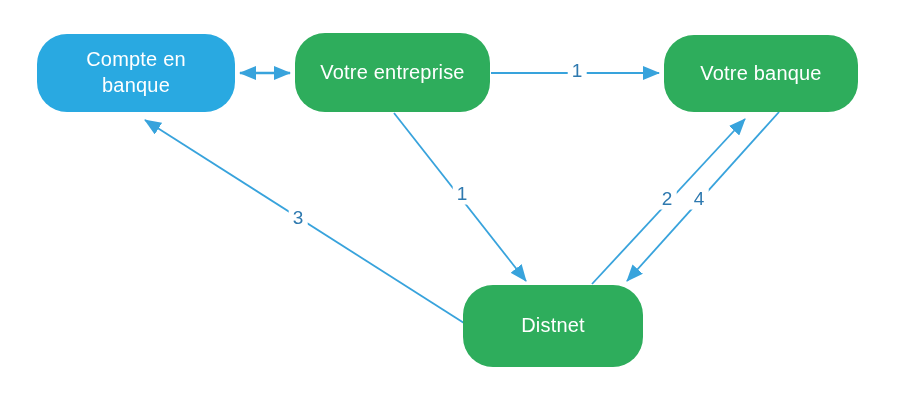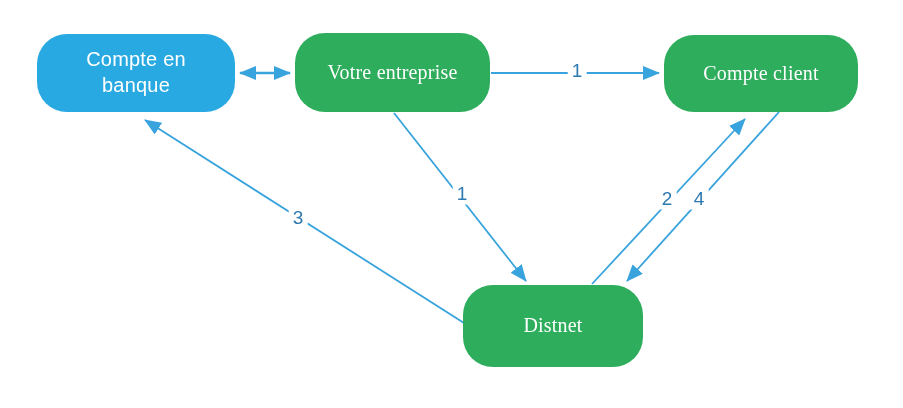--- a/index.html
+++ b/index.html
@@ -37,21 +37,21 @@
     justify-content: center;
     color: #ffffff;
     font-size: 20px;
     font-weight: 400;
     letter-spacing: 0.2px;
     border-radius: 30px;
     text-align: center;
     line-height: 1.28;
   }
   .node-blue  { background: var(--node-blue,  #29A9E1); }
-  .node-green { background: var(--node-green, #2EAD5C); font-family: Liberation Serif, serif; }
+  .node-green { background: var(--node-green, #2EAD5C); }
   .node .lbl { display: inline-block; }
   .node .wrap { max-width: 122px; }
   .edge-label {
     position: absolute;
     transform: translate(-50%, -50%);
     background: #ffffff;
     color: var(--edge-label, #2E79AF);
     font-size: 19px;
     padding: 0 4px;
     line-height: 1.1;
@@ -84,21 +84,21 @@
 
   <div class="node node-blue" style="left:37px; top:34px; width:198px; height:78px;">
     <span class="lbl wrap">Compte en banque</span>
   </div>
 
   <div class="node node-green" style="left:295px; top:33px; width:195px; height:79px;">
     <span class="lbl">Votre entreprise</span>
   </div>
 
   <div class="node node-green" style="left:664px; top:35px; width:194px; height:77px;">
-    <span class="lbl">Compte client</span>
+    <span class="lbl">Votre banque</span>
   </div>
 
   <div class="node node-green" style="left:463px; top:285px; width:180px; height:82px;">
     <span class="lbl">Distnet</span>
   </div>
 
   <div class="edge-label" style="left:577px; top:71px;">1</div>
   <div class="edge-label" style="left:462px; top:194px;">1</div>
   <div class="edge-label" style="left:667px; top:199px;">2</div>
   <div class="edge-label" style="left:699px; top:199px;">4</div>

